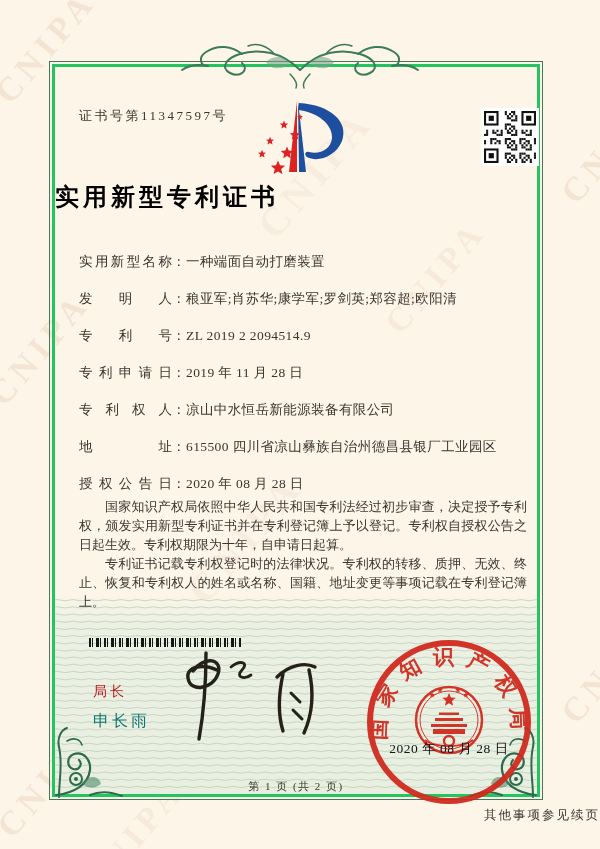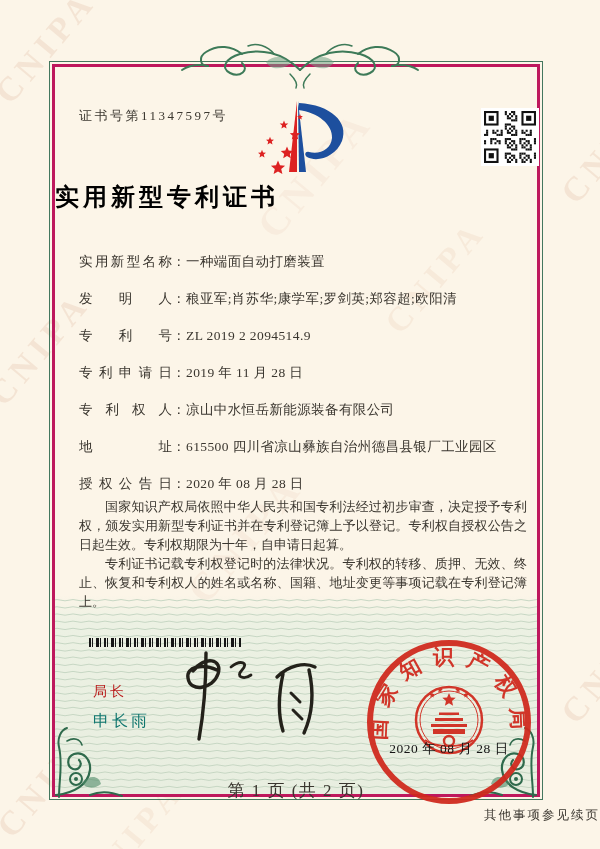--- a/index.html
+++ b/index.html
@@ -4,21 +4,21 @@
 <style>
   *{margin:0;padding:0;box-sizing:border-box}
   html,body{width:600px;height:849px}
   body{position:relative;overflow:hidden;background:#fcf5e8;
        font-family:"Liberation Serif","DejaVu Serif",serif;color:#3a362f}
   .wm{position:absolute;font-weight:bold;font-size:34px;letter-spacing:6px;
       color:rgba(213,156,120,.18);transform:rotate(-50deg);white-space:nowrap;z-index:0}
   .wm.f1{color:rgba(213,156,120,.12)}
   .wm.f2{color:rgba(213,156,120,.09);font-size:40px}
   .frame{position:absolute;left:52px;top:64px;width:488px;height:733px;
-         border:3px solid #be185d;outline:1px solid #44775e;outline-offset:2px;z-index:1}
+         border:3px solid #22c55e;outline:1px solid #44775e;outline-offset:2px;z-index:1}
   .waves-zone{position:absolute;left:0;right:0;top:528px;bottom:0;overflow:hidden;
       background:linear-gradient(180deg,rgba(236,241,228,0) 0,#ecf1e3 28px,#e8eee0 100%)}
   .waves-zone svg{display:block;width:100%;height:100%}
   .top-ornament{position:absolute;left:178px;top:40px;width:244px;height:52px;z-index:3}
   .cert-no{position:absolute;left:24px;top:40px;font-size:13px;letter-spacing:2.5px;color:#3b372f}
   .logo{position:absolute;left:182px;top:30px;width:124px;height:88px}
   .qr-box{position:absolute;left:426px;top:41px;width:58px;height:58px;background:#fff;padding:3px}
   .qr-box svg{display:block;width:100%;height:100%}
   .title{position:absolute;left:0;width:100%;top:114px;
          font-size:24px;font-weight:600;letter-spacing:4px;color:#000000}
@@ -38,21 +38,21 @@
   .sig-title{position:absolute;left:38px;top:616px;font-size:14px;letter-spacing:3px;color:#b91c1c}
   .sig-name{position:absolute;left:38px;top:644px;font-size:16px;letter-spacing:3px;color:#0f766e}
   .signature{position:absolute;left:110px;top:580px;width:168px;height:102px}
   .corner{position:absolute;width:74px;height:80px;bottom:-5px;z-index:2}
   .corner.cl{left:-3px}
   .corner.cr{right:-3px;transform:scaleX(-1)}
   .seal{position:absolute;left:308px;top:569px;width:172px;height:172px;z-index:4;opacity:.94}
   .seal-date{position:absolute;left:308px;top:673px;width:172px;text-align:center;
       font-size:13.5px;letter-spacing:.5px;color:#141414;z-index:5}
   .page-info{position:absolute;left:0;width:100%;top:712px;text-align:center;
-      font-size:17px;letter-spacing:1.5px;color:#3a362f}
+      font-size:11px;letter-spacing:1.5px;color:#3a362f}
   .foot-note{position:absolute;left:0;width:100%;top:807px;text-align:right;
       font-size:12.5px;letter-spacing:2px;color:#3a362f;z-index:2}
 </style>
 </head>
 <body>
 
 <span class="wm" style="left:-22px;top:28px">CNIPA</span>
 <span class="wm" style="left:544px;top:128px">CNIPA</span>
 <span class="wm f2" style="left:238px;top:150px">CNIPA</span>
 <span class="wm" style="left:-28px;top:330px">CNIPA</span>

